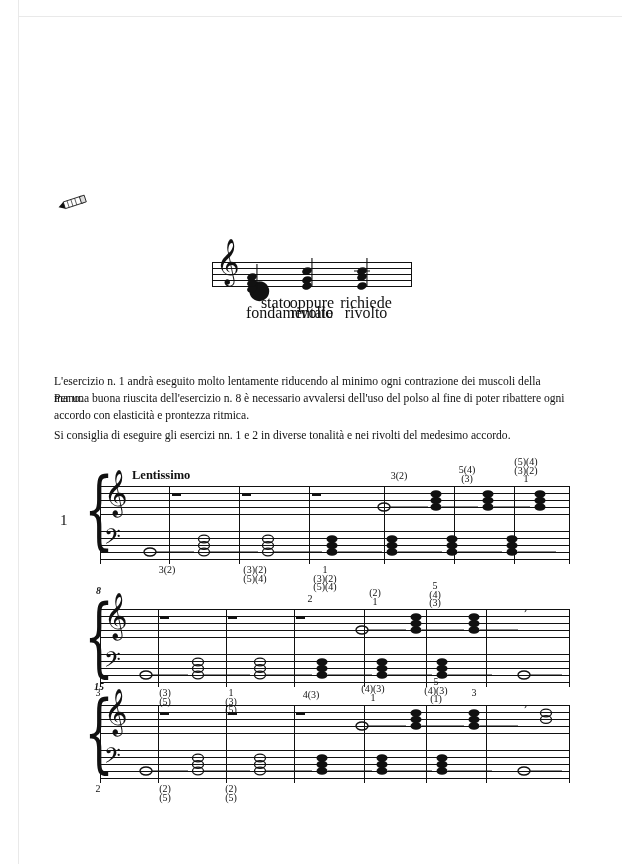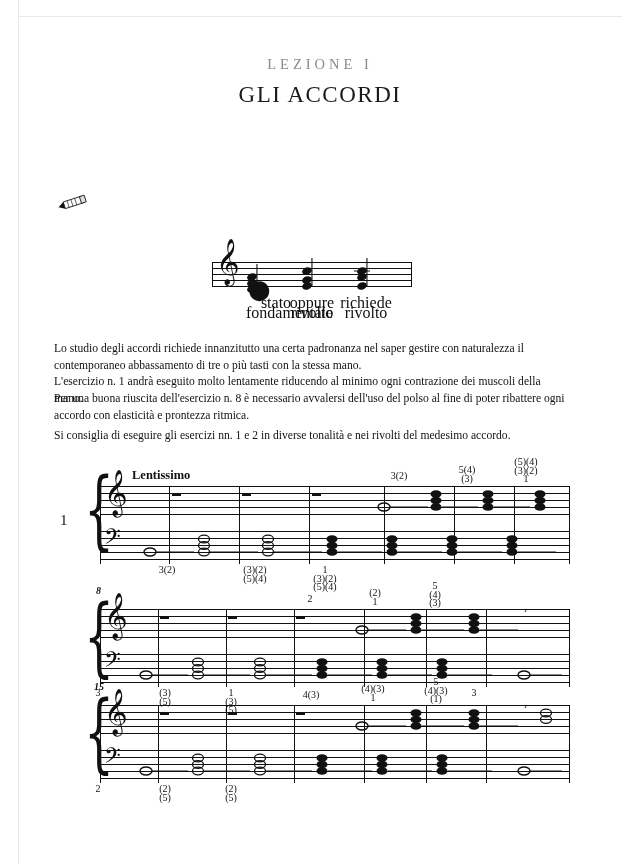--- a/index.html
+++ b/index.html
@@ -171,22 +171,20 @@
   }
 </style>
 </head>
 <body>
 
 <div class="page">
 
   <div class="edge-left"></div>
   <div class="edge-top"></div>
 
-  <div class="lesson-label">LEZIONE I</div>
-  <div class="title">GLI ACCORDI</div>
 
   <svg class="pencil" viewBox="0 0 34 24">
     <g transform="rotate(-18 17 12)">
       <rect x="8" y="8" width="19" height="7" fill="#ffffff" stroke="#111" stroke-width="0.8"></rect>
       <path d="M8 8 L2 11.5 L8 15 Z" fill="#111"></path>
       <rect x="25" y="8" width="5" height="7" fill="#dcdcdc" stroke="#111" stroke-width="0.8"></rect>
       <line x1="12" y1="8" x2="12" y2="15" stroke="#111" stroke-width="0.6"></line>
       <line x1="16" y1="8" x2="16" y2="15" stroke="#111" stroke-width="0.6"></line>
       <line x1="20" y1="8" x2="20" y2="15" stroke="#111" stroke-width="0.6"></line>
     </g>
@@ -235,21 +233,20 @@
     <div class="ex-lab" style="left:72px;top:50px;width:56px">
       <span>oppure</span><br>
       <span>rivolto</span>
     </div>
     <div class="ex-lab" style="left:126px;top:50px;width:56px">
       <span>richiede</span><br>
       <span>rivolto</span>
     </div>
   </div>
 
-  <div class="para p1">Lo studio degli accordi richiede innanzitutto una certa padronanza nel saper gestire con naturalezza il contemporaneo abbassamento di tre o più tasti con la stessa mano.</div>
   <div class="para p2">L'esercizio n. 1 andrà eseguito molto lentamente riducendo al minimo ogni contrazione dei muscoli della mano.</div>
   <div class="para p3">Per una buona riuscita dell'esercizio n. 8 è necessario avvalersi dell'uso del polso al fine di poter ribattere ogni accordo con elasticità e prontezza ritmica.</div>
   <div class="para p4">Si consiglia di eseguire gli esercizi nn. 1 e 2 in diverse tonalità e nei rivolti del medesimo accordo.</div>
 
   <div class="system sys1">
     <div class="tempo" style="left:78px;top:-2px">Lentissimo</div>
     <div class="sysnum" style="top:42px">1</div>
 
     <div class="brace">{</div>
     <div class="sysbar" style="top:16px;height:78px"></div>

